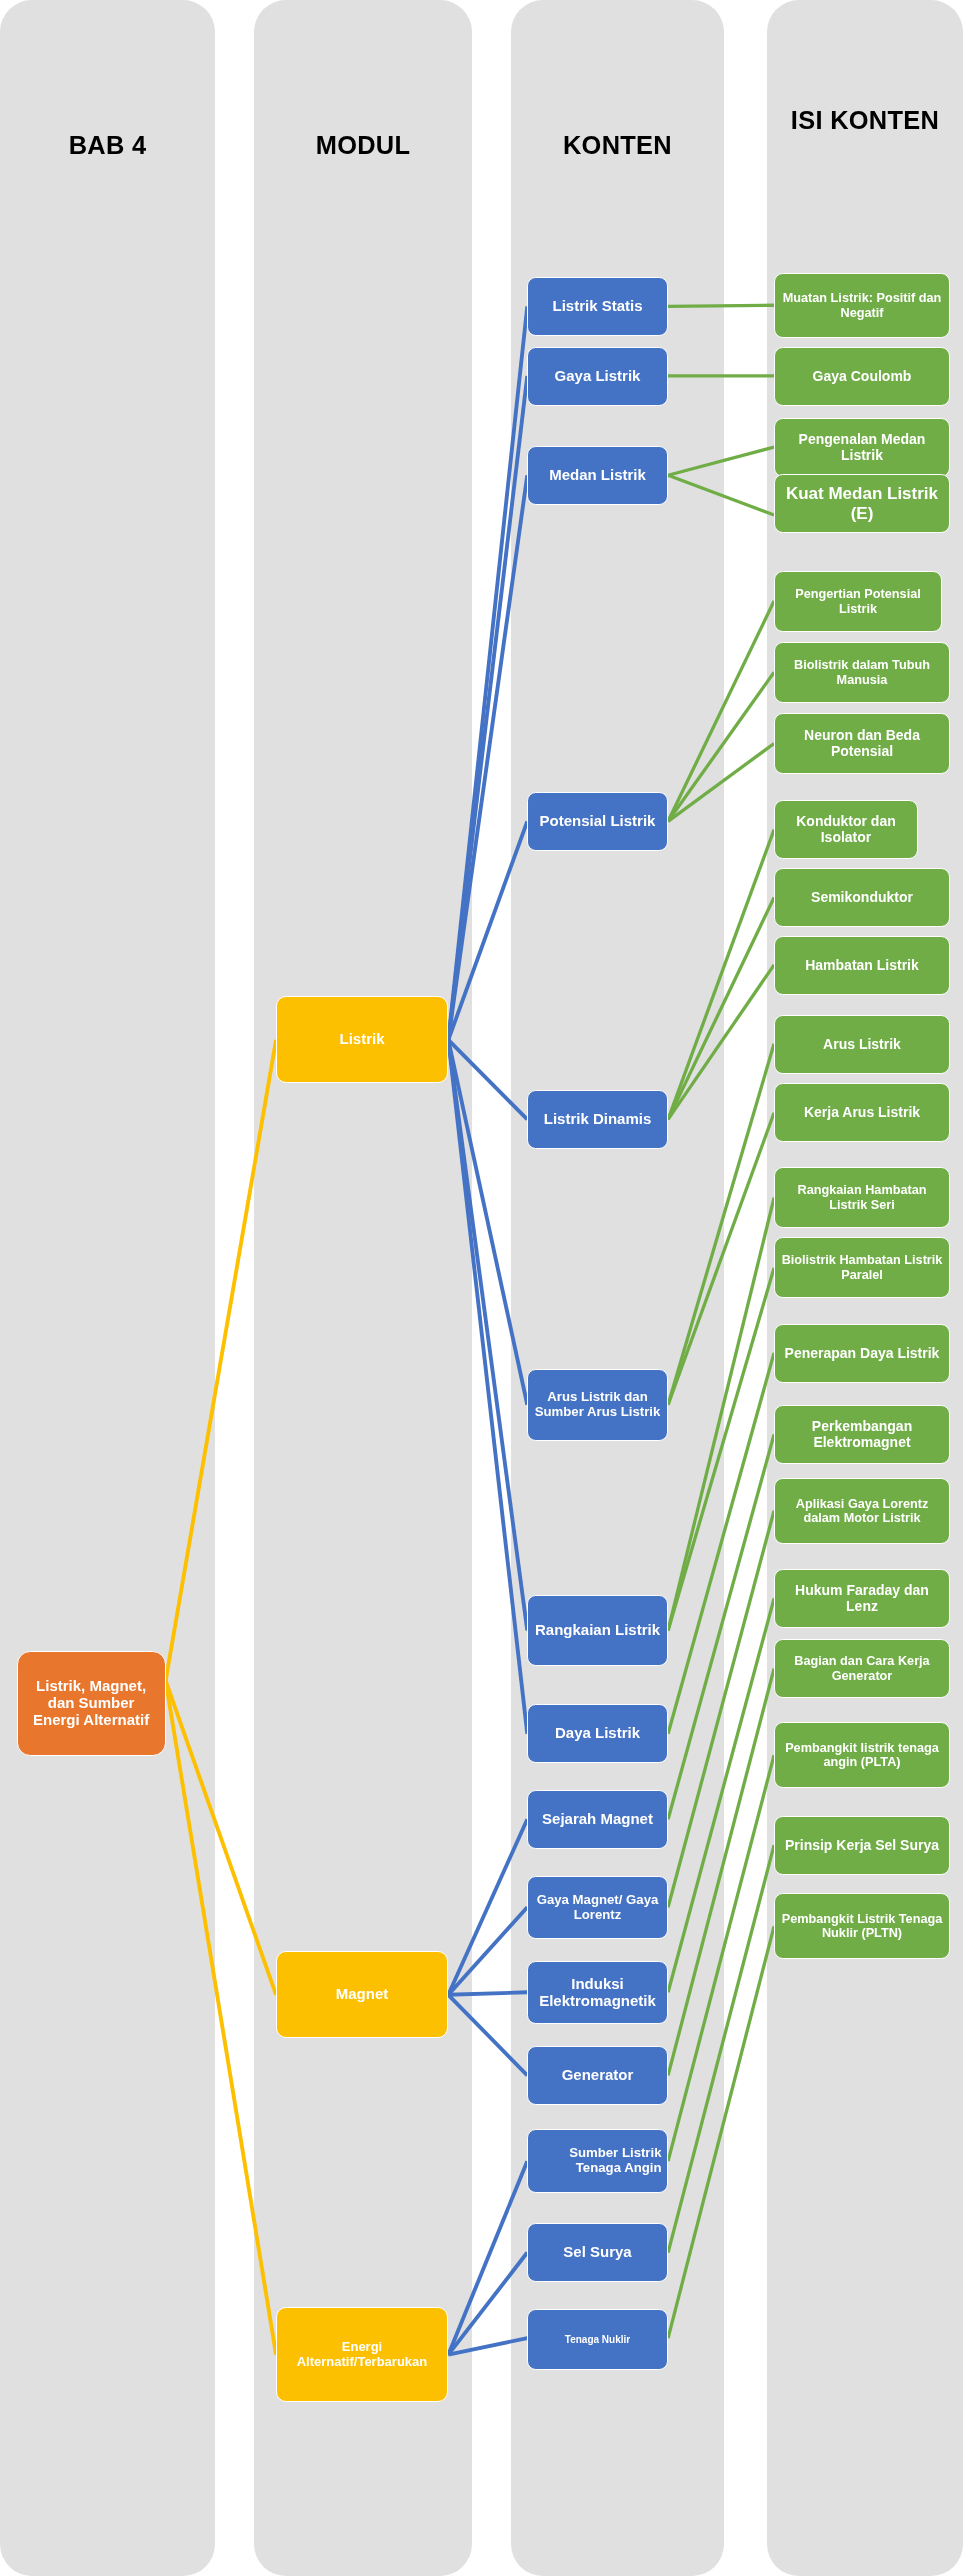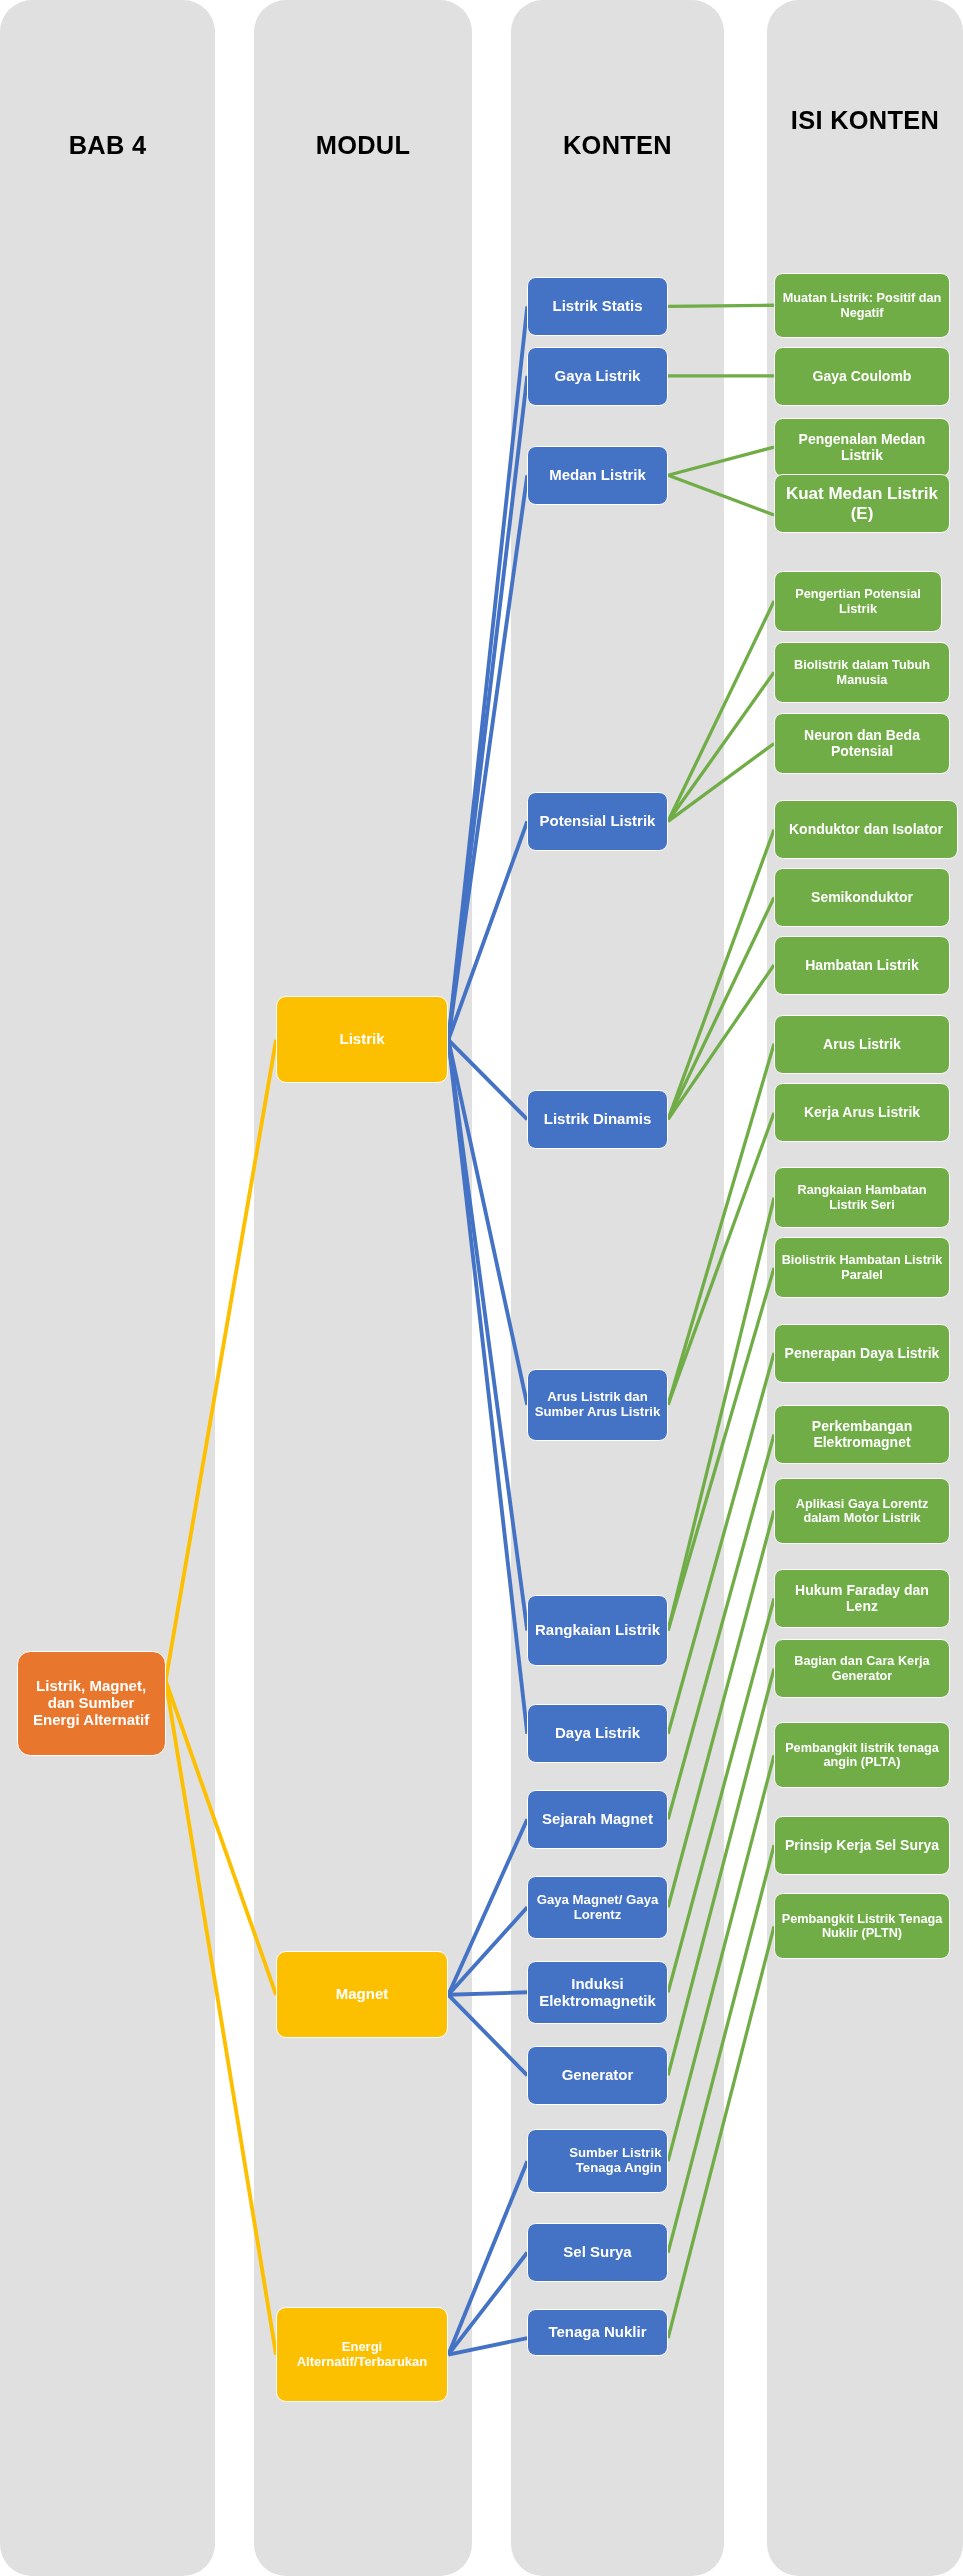--- a/index.html
+++ b/index.html
@@ -88,29 +88,29 @@
       <div class="node n-blue" style="left: 527px; top: 1090px; width: 141px; height: 59px; font-size: 15px;">Listrik Dinamis</div>
       <div class="node n-blue" style="left: 527px; top: 1369px; width: 141px; height: 72px; font-size: 13.2px;">Arus Listrik dan Sumber Arus Listrik</div>
       <div class="node n-blue" style="left: 527px; top: 1595px; width: 141px; height: 71px; font-size: 15px;">Rangkaian Listrik</div>
       <div class="node n-blue" style="left: 527px; top: 1704px; width: 141px; height: 59px; font-size: 15px;">Daya Listrik</div>
       <div class="node n-blue" style="left: 527px; top: 1790px; width: 141px; height: 59px; font-size: 15px;">Sejarah Magnet</div>
       <div class="node n-blue" style="left: 527px; top: 1876px; width: 141px; height: 63px; font-size: 13.2px;">Gaya Magnet/ Gaya Lorentz</div>
       <div class="node n-blue" style="left: 527px; top: 1961px; width: 141px; height: 63px; font-size: 15px;">Induksi Elektromagnetik</div>
       <div class="node n-blue" style="left: 527px; top: 2046px; width: 141px; height: 59px; font-size: 15px;">Generator</div>
       <div class="node n-blue" style="left: 527px; top: 2129px; width: 141px; height: 64px; font-size: 13.2px; text-align: right;">Sumber Listrik Tenaga Angin</div>
       <div class="node n-blue" style="left: 527px; top: 2223px; width: 141px; height: 59px; font-size: 15px;">Sel Surya</div>
-      <div class="node n-blue" style="left: 527px; top: 2309px; width: 141px; height: 47px; font-size: 15px;">Tenaga Nuklir</div>
+      <div class="node n-blue" style="left: 527px; top: 2309px; width: 141px; height: 61px; font-size: 10px;">Tenaga Nuklir</div>
       <div class="node n-green" style="left: 774px; top: 273px; width: 176px; height: 65px; font-size: 12.7px;">Muatan Listrik: Positif dan Negatif</div>
       <div class="node n-green" style="left: 774px; top: 347px; width: 176px; height: 59px; font-size: 14px;">Gaya Coulomb</div>
       <div class="node n-green" style="left: 774px; top: 418px; width: 176px; height: 59px; font-size: 14px;">Pengenalan Medan Listrik</div>
       <div class="node n-green" style="left: 774px; top: 474px; width: 176px; height: 59px; font-size: 17px;">Kuat Medan Listrik (E)</div>
       <div class="node n-green" style="left: 774px; top: 571px; width: 168px; height: 61px; font-size: 12.7px;">Pengertian Potensial Listrik</div>
       <div class="node n-green" style="left: 774px; top: 642px; width: 176px; height: 61px; font-size: 12.7px;">Biolistrik dalam Tubuh Manusia</div>
       <div class="node n-green" style="left: 774px; top: 713px; width: 176px; height: 61px; font-size: 14px;">Neuron dan Beda Potensial</div>
-      <div class="node n-green" style="left: 774px; top: 800px; width: 184px; height: 59px; font-size: 14px;">Konduktor dan Isolator</div>
+      <div class="node n-green" style="left: 774px; top: 800px; width: 144px; height: 59px; font-size: 14px;">Konduktor dan Isolator</div>
       <div class="node n-green" style="left: 774px; top: 868px; width: 176px; height: 59px; font-size: 14px;">Semikonduktor</div>
       <div class="node n-green" style="left: 774px; top: 936px; width: 176px; height: 59px; font-size: 14px;">Hambatan Listrik</div>
       <div class="node n-green" style="left: 774px; top: 1015px; width: 176px; height: 59px; font-size: 14px;">Arus Listrik</div>
       <div class="node n-green" style="left: 774px; top: 1083px; width: 176px; height: 59px; font-size: 14px;">Kerja Arus Listrik</div>
       <div class="node n-green" style="left: 774px; top: 1167px; width: 176px; height: 61px; font-size: 12.7px;">Rangkaian Hambatan Listrik Seri</div>
       <div class="node n-green" style="left: 774px; top: 1237px; width: 176px; height: 61px; font-size: 12.7px;">Biolistrik Hambatan Listrik Paralel</div>
       <div class="node n-green" style="left: 774px; top: 1324px; width: 176px; height: 59px; font-size: 14px;">Penerapan Daya Listrik</div>
       <div class="node n-green" style="left: 774px; top: 1405px; width: 176px; height: 59px; font-size: 14px;">Perkembangan Elektromagnet</div>
       <div class="node n-green" style="left: 774px; top: 1478px; width: 176px; height: 66px; font-size: 12.7px;">Aplikasi Gaya Lorentz dalam Motor Listrik</div>
       <div class="node n-green" style="left: 774px; top: 1569px; width: 176px; height: 59px; font-size: 14px;">Hukum Faraday dan Lenz</div>

